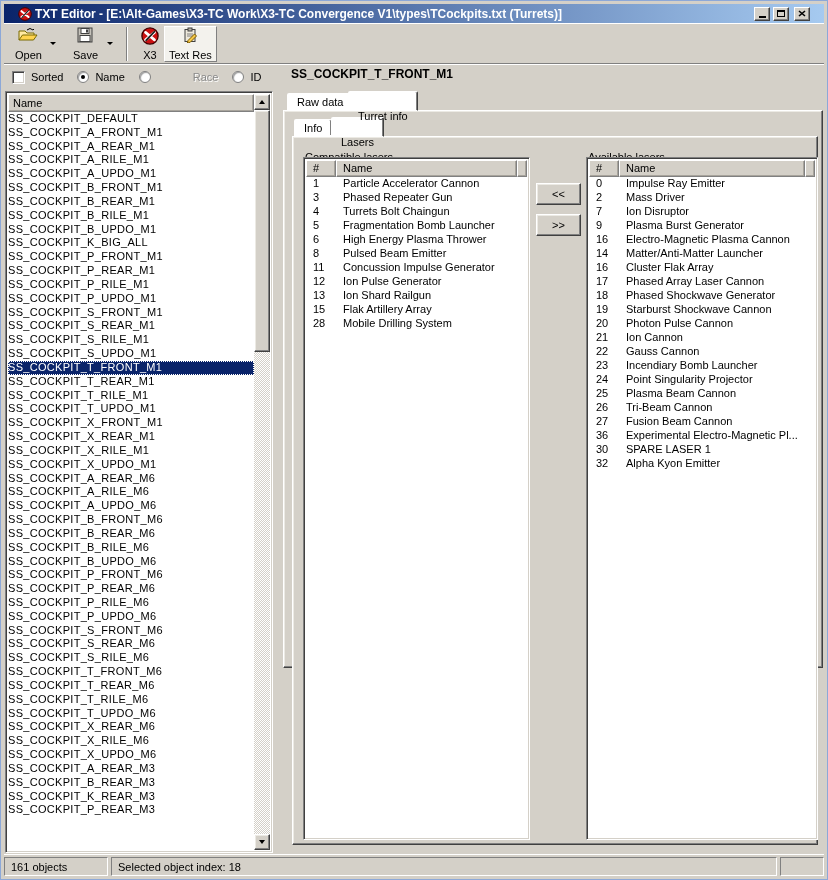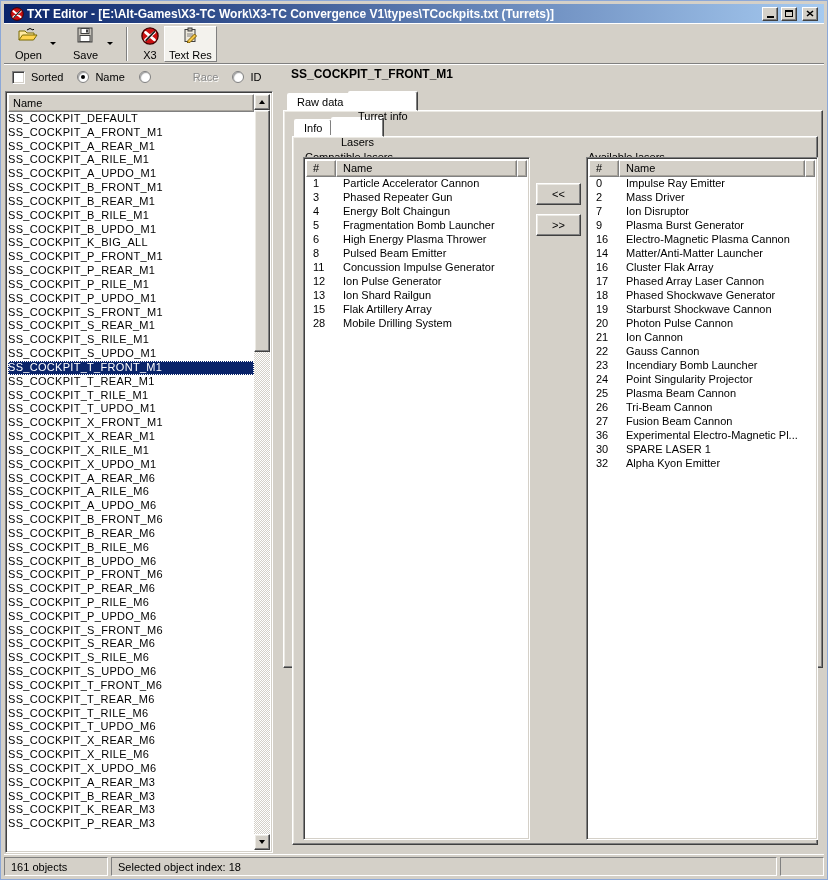--- a/index.html
+++ b/index.html
@@ -7,21 +7,21 @@
   .window{
     position:relative;width:828px;height:880px;
     background:#D4D0C8;border:1px solid #8CA8D8;
     font-family:"Liberation Sans",sans-serif;font-size:11px;color:#000;
     overflow:hidden;
   }
   
   .titlebar{
     position:absolute;left:3px;top:3px;right:3px;height:19px;
     background:linear-gradient(to right,#0A246A,#A6CAF0);
-    display:flex;align-items:center;padding:0 6px;gap:3px;
+    display:flex;align-items:center;padding:0 14px;gap:3px;
   }
   .titlebar .title-text{
     color:#fff;font-weight:bold;font-size:12px;flex:1;
     white-space:nowrap;overflow:hidden;
   }
   .winbtn{
     width:16px;height:14px;background:#D4D0C8;
     border:1px solid;border-color:#fff #404040 #404040 #fff;
     box-shadow:inset -1px -1px 0 #808080;
     display:flex;align-items:center;justify-content:center;flex:none;
@@ -290,21 +290,20 @@
           <div class="obj-row">SS_COCKPIT_B_REAR_M6</div>
           <div class="obj-row">SS_COCKPIT_B_RILE_M6</div>
           <div class="obj-row">SS_COCKPIT_B_UPDO_M6</div>
           <div class="obj-row">SS_COCKPIT_P_FRONT_M6</div>
           <div class="obj-row">SS_COCKPIT_P_REAR_M6</div>
           <div class="obj-row">SS_COCKPIT_P_RILE_M6</div>
           <div class="obj-row">SS_COCKPIT_P_UPDO_M6</div>
           <div class="obj-row">SS_COCKPIT_S_FRONT_M6</div>
           <div class="obj-row">SS_COCKPIT_S_REAR_M6</div>
           <div class="obj-row">SS_COCKPIT_S_RILE_M6</div>
-          <div class="obj-row">SS_COCKPIT_S_UPDO_M6</div>
           <div class="obj-row">SS_COCKPIT_T_FRONT_M6</div>
           <div class="obj-row">SS_COCKPIT_T_REAR_M6</div>
           <div class="obj-row">SS_COCKPIT_T_RILE_M6</div>
           <div class="obj-row">SS_COCKPIT_T_UPDO_M6</div>
           <div class="obj-row">SS_COCKPIT_X_REAR_M6</div>
           <div class="obj-row">SS_COCKPIT_X_RILE_M6</div>
           <div class="obj-row">SS_COCKPIT_X_UPDO_M6</div>
           <div class="obj-row">SS_COCKPIT_A_REAR_M3</div>
           <div class="obj-row">SS_COCKPIT_B_REAR_M3</div>
           <div class="obj-row">SS_COCKPIT_K_REAR_M3</div>
@@ -345,21 +344,21 @@
               <div class="lrow">
                 <span class="r-num">1</span>
                 <span class="r-name">Particle Accelerator Cannon</span>
               </div>
               <div class="lrow">
                 <span class="r-num">3</span>
                 <span class="r-name">Phased Repeater Gun</span>
               </div>
               <div class="lrow">
                 <span class="r-num">4</span>
-                <span class="r-name">Energy Bolt Chaingun</span>
+                <span class="r-name">Turrets Bolt Chaingun</span>
               </div>
               <div class="lrow">
                 <span class="r-num">5</span>
                 <span class="r-name">Fragmentation Bomb Launcher</span>
               </div>
               <div class="lrow">
                 <span class="r-num">6</span>
                 <span class="r-name">High Energy Plasma Thrower</span>
               </div>
               <div class="lrow">

